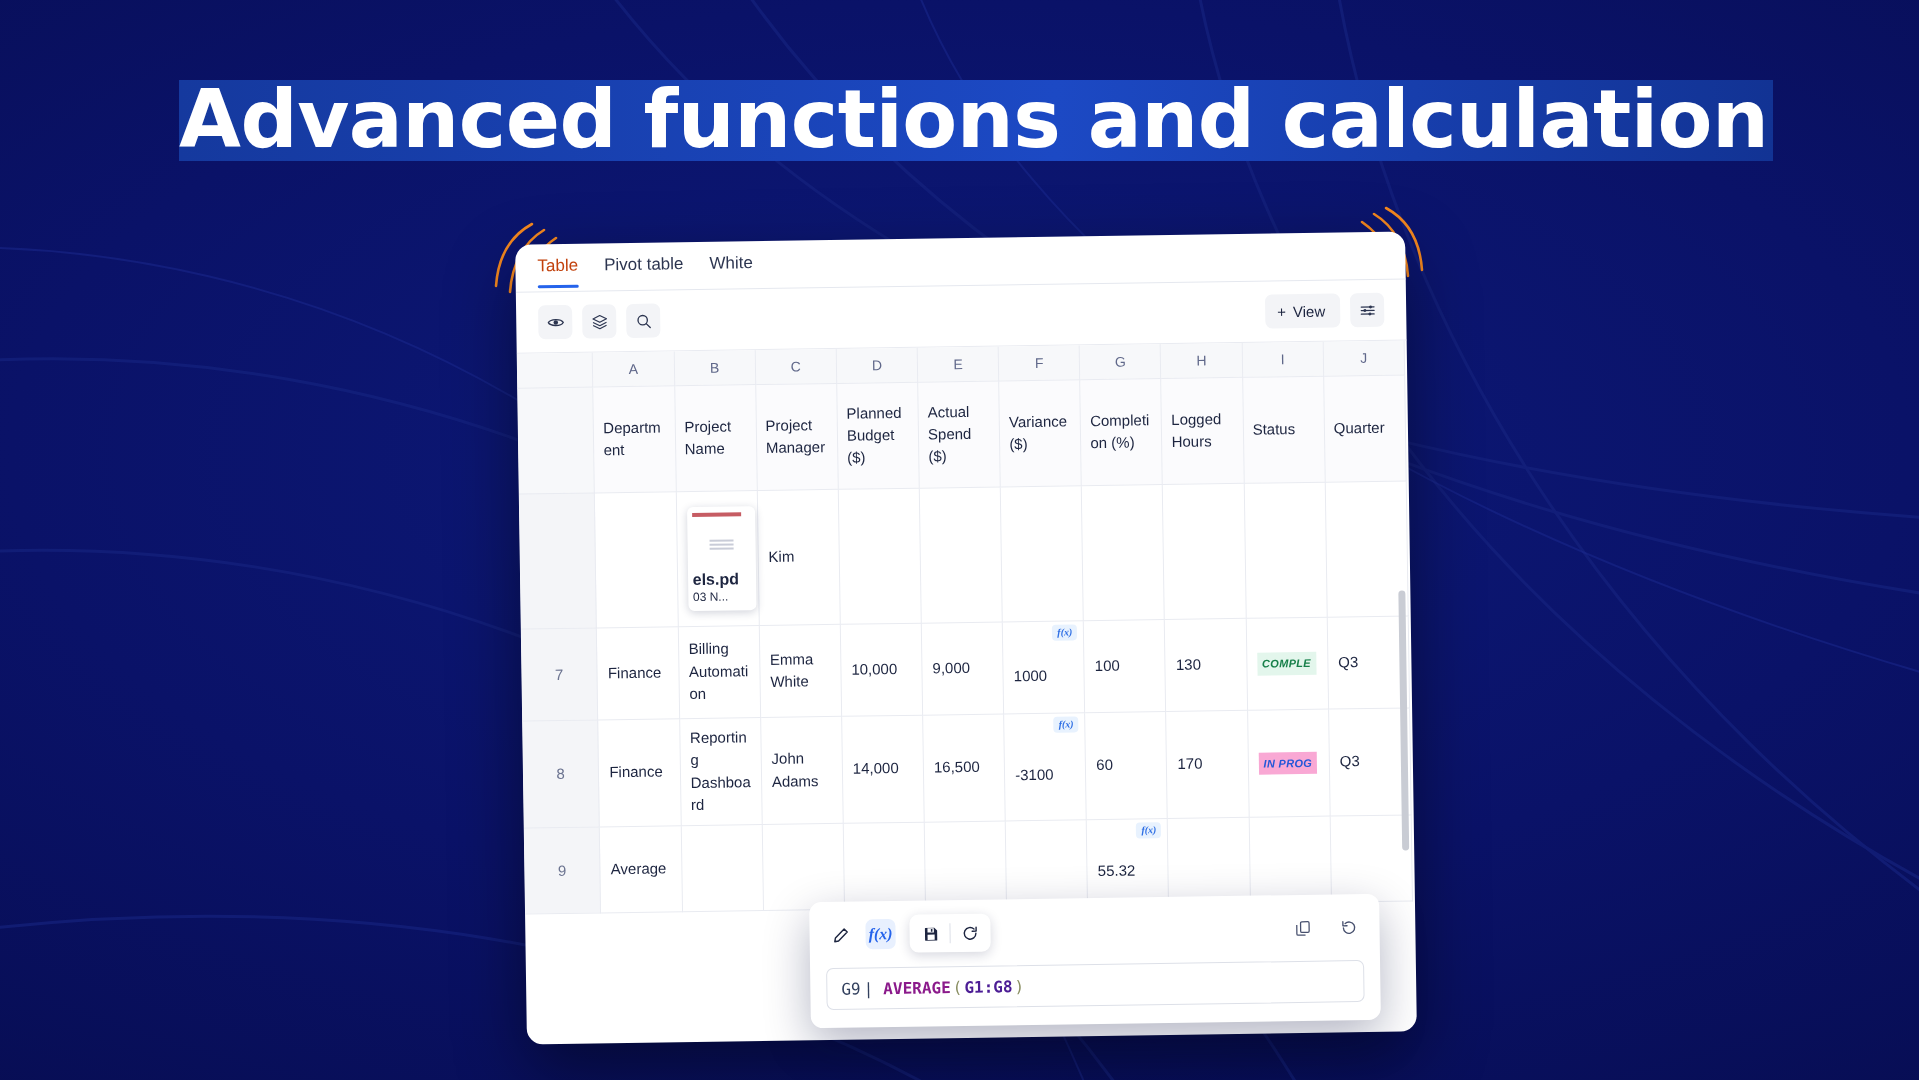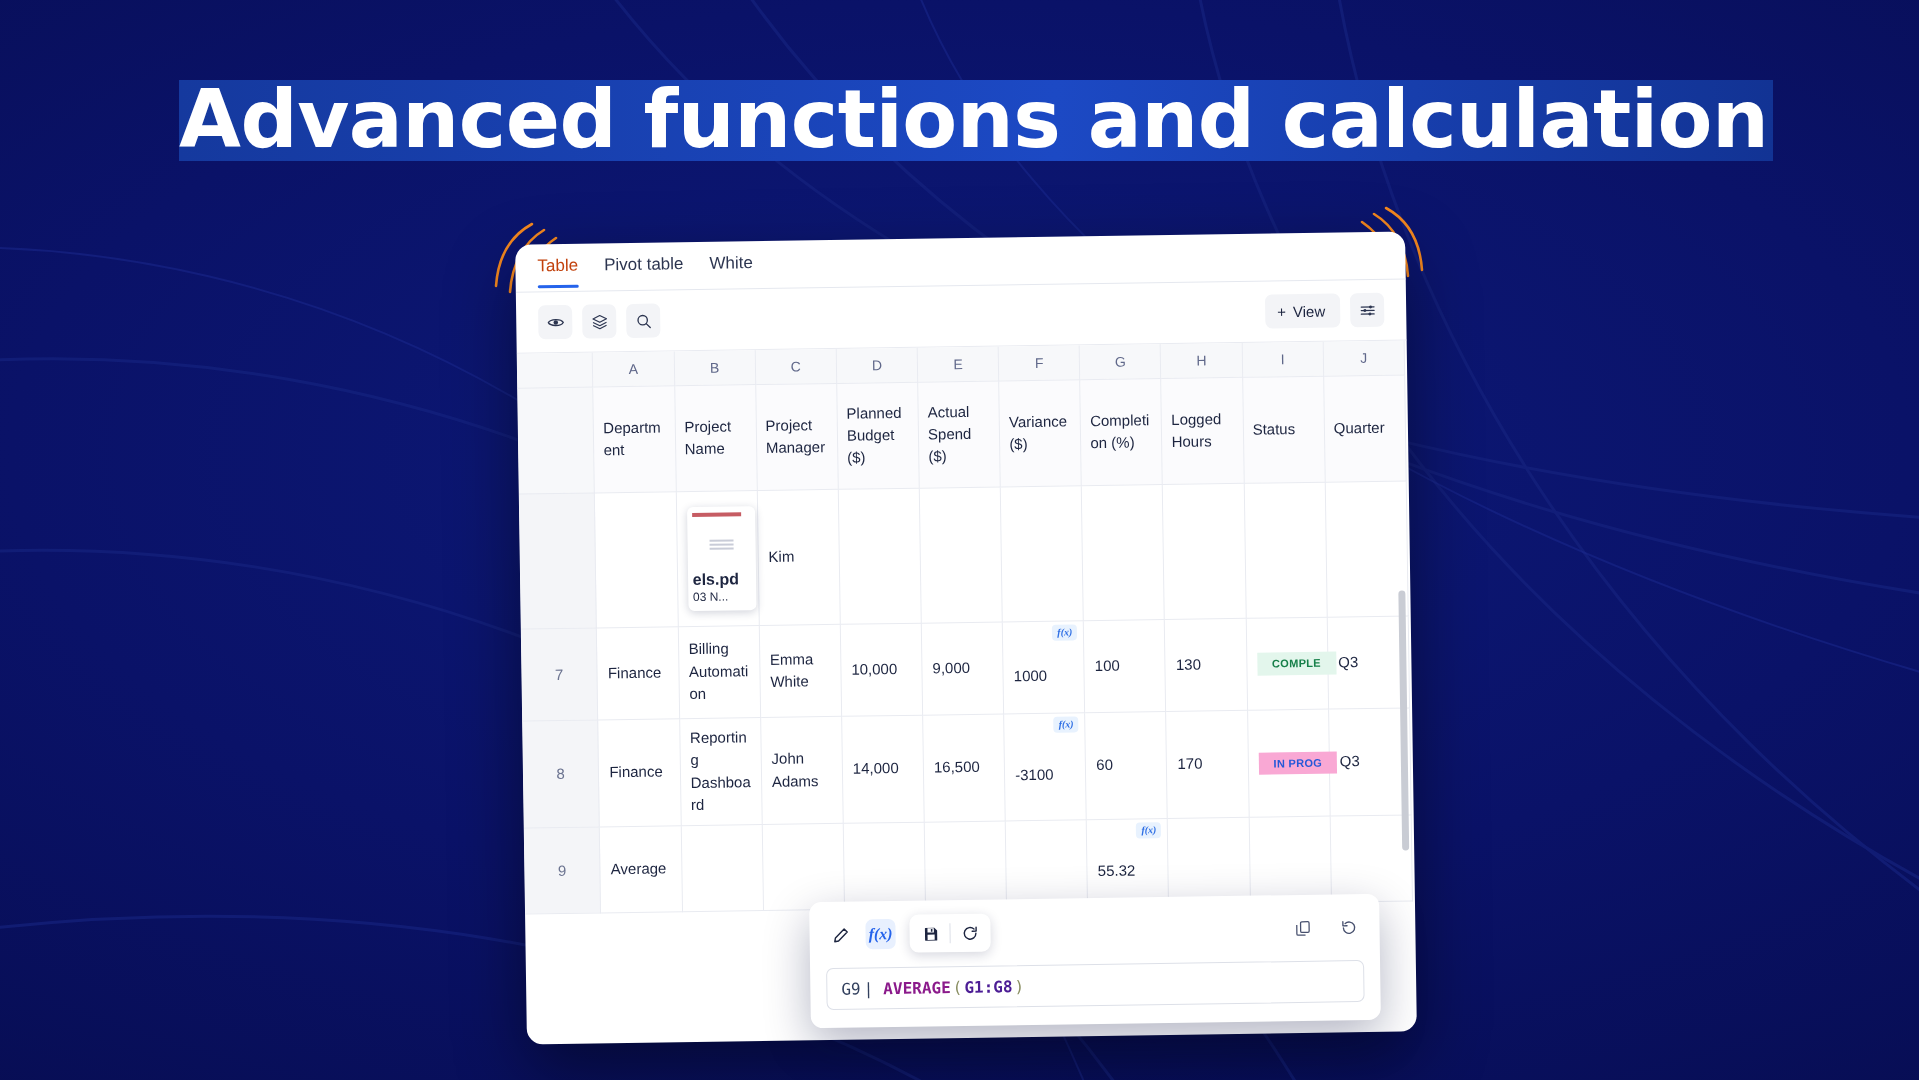--- a/index.html
+++ b/index.html
@@ -209,23 +209,24 @@
     font-style: italic;
   }
   .cell.has-fx { padding-top: 26px; }
 
   
   .badge {
     display: inline-block;
     font-size: 11px;
     font-weight: 700;
     letter-spacing: 0.3px;
-    padding: 3px 15px;
+    padding: 3px 5px;
     border-radius: 0;
     white-space: nowrap;
+    font-style: italic;
   }
   .badge-complete { background: #e3f6ec; color: #17804a; }
   .badge-progress { background: #f9a8d4; color: #2458d8; }
 
   
   .attach {
     width: 68px;
     height: 104px;
     background: #ffffff;
     border-radius: 6px;

